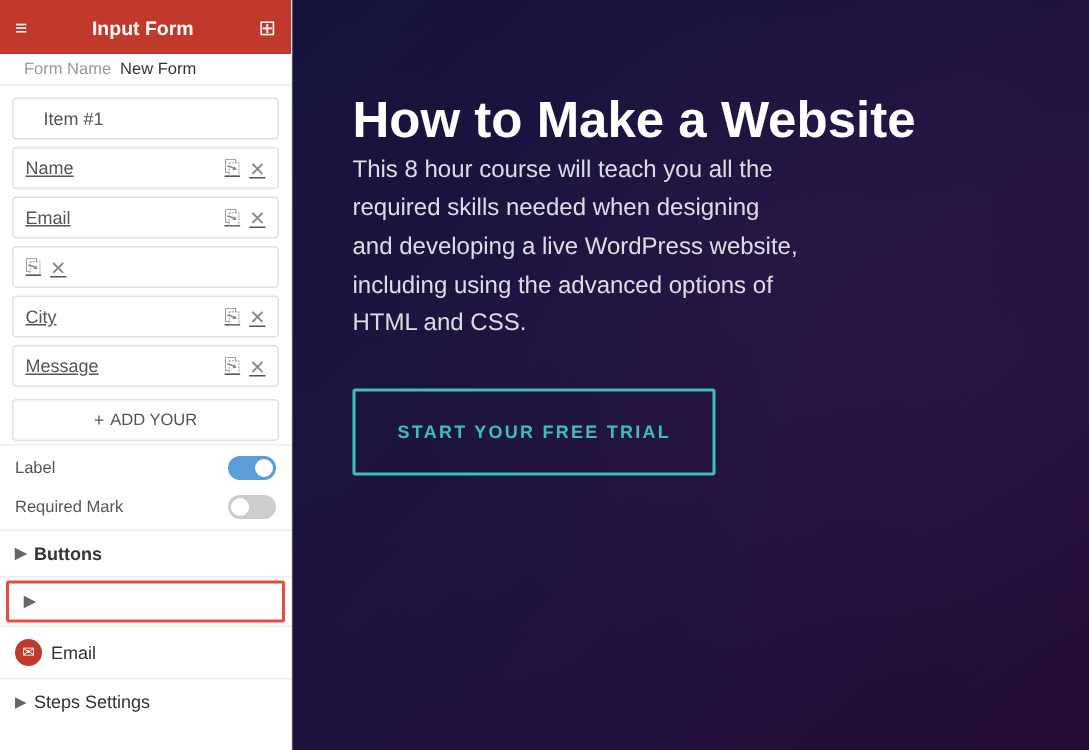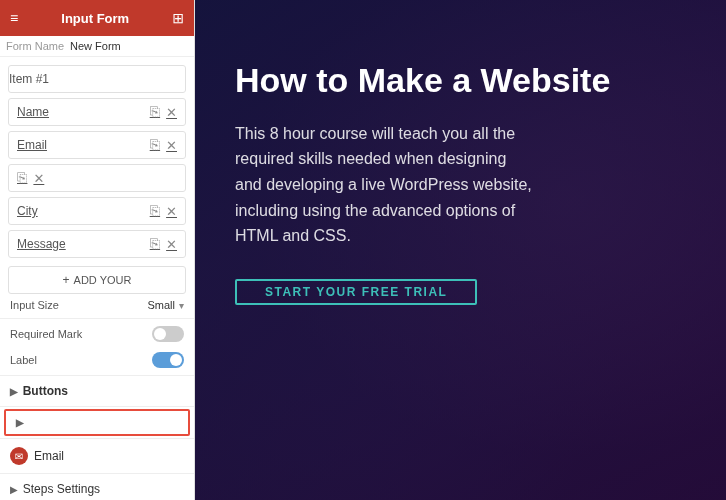--- a/index.html
+++ b/index.html
@@ -34,39 +34,39 @@
       text-align: center;
     }
     .hamburger-icon, .grid-icon {
       font-size: 14px;
       cursor: pointer;
     }
 
     .form-name-row {
       display: flex;
       align-items: center;
-      padding: 4px 6px;
+      padding: 4px 16px;
       font-size: 11px;
       color: #666;
       border-bottom: 1px solid #eee;
       flex-shrink: 0;
     }
     .form-name-label { color: #999; margin-right: 6px; }
     .form-name-value { color: #333; }
 
     .panel-content {
       overflow-y: auto;
       flex: 1;
     }
 
     .item-block {
       border: 1px solid #e0e0e0;
       margin: 8px 8px 0 8px;
       border-radius: 3px;
-      padding: 6px 0;
+      padding: 6px 20px;
       font-size: 12px;
       color: #555;
     }
 
     .field-row {
       display: flex;
       align-items: center;
       border: 1px solid #e0e0e0;
       margin: 5px 8px 0 8px;
       border-radius: 3px;
@@ -258,38 +258,37 @@
       position: relative;
       z-index: 1;
       padding: 60px 30px 30px 40px;
       color: #fff;
     }
 
     .hero-title {
       font-size: 34px;
       font-weight: 700;
       line-height: 1.2;
-      margin-bottom: 20px;
       color: #fff;
     }
 
     .hero-desc {
       font-size: 16px;
       line-height: 1.6;
       color: rgba(255,255,255,0.85);
       margin-bottom: 30px;
       max-width: 300px;
     }
 
     .cta-button {
       display: inline-block;
       background: transparent;
       border: 2px solid #3dbfb8;
       color: #3dbfb8;
-      padding: 4px 28px;
+      padding: 20px 28px;
       font-size: 12px;
       font-weight: 700;
       letter-spacing: 1.5px;
       cursor: pointer;
       border-radius: 2px;
       text-transform: uppercase;
     }
   </style>
 </head>
 <body>
@@ -350,36 +349,31 @@
         <span class="icon-btn">⎘</span>
         <span class="icon-btn">✕</span>
       </div>
     </div>
 
     <div class="add-item-btn">
       <span class="plus-icon">+</span>
       <span>ADD YOUR</span>
     </div>
 
+
+    <div class="divider"></div>
+
     <div class="setting-row">
-      <span class="setting-label">Input Size</span>
-      <span class="setting-value">Small</span>
-      <span class="select-arrow">▾</span>
-    </div>
-
-    <div class="divider"></div>
+      <span class="setting-label">Label</span>
+      <span class="toggle-on"></span>
+    </div>
 
     <div class="setting-row">
       <span class="setting-label">Required Mark</span>
       <span class="toggle-off"></span>
-    </div>
-
-    <div class="setting-row">
-      <span class="setting-label">Label</span>
-      <span class="toggle-on"></span>
     </div>
 
     <div class="divider"></div>
 
     <div class="section-header">
       <span class="chevron-icon">▶</span>
       <span>Buttons</span>
     </div>
 
     <div class="divider"></div>

